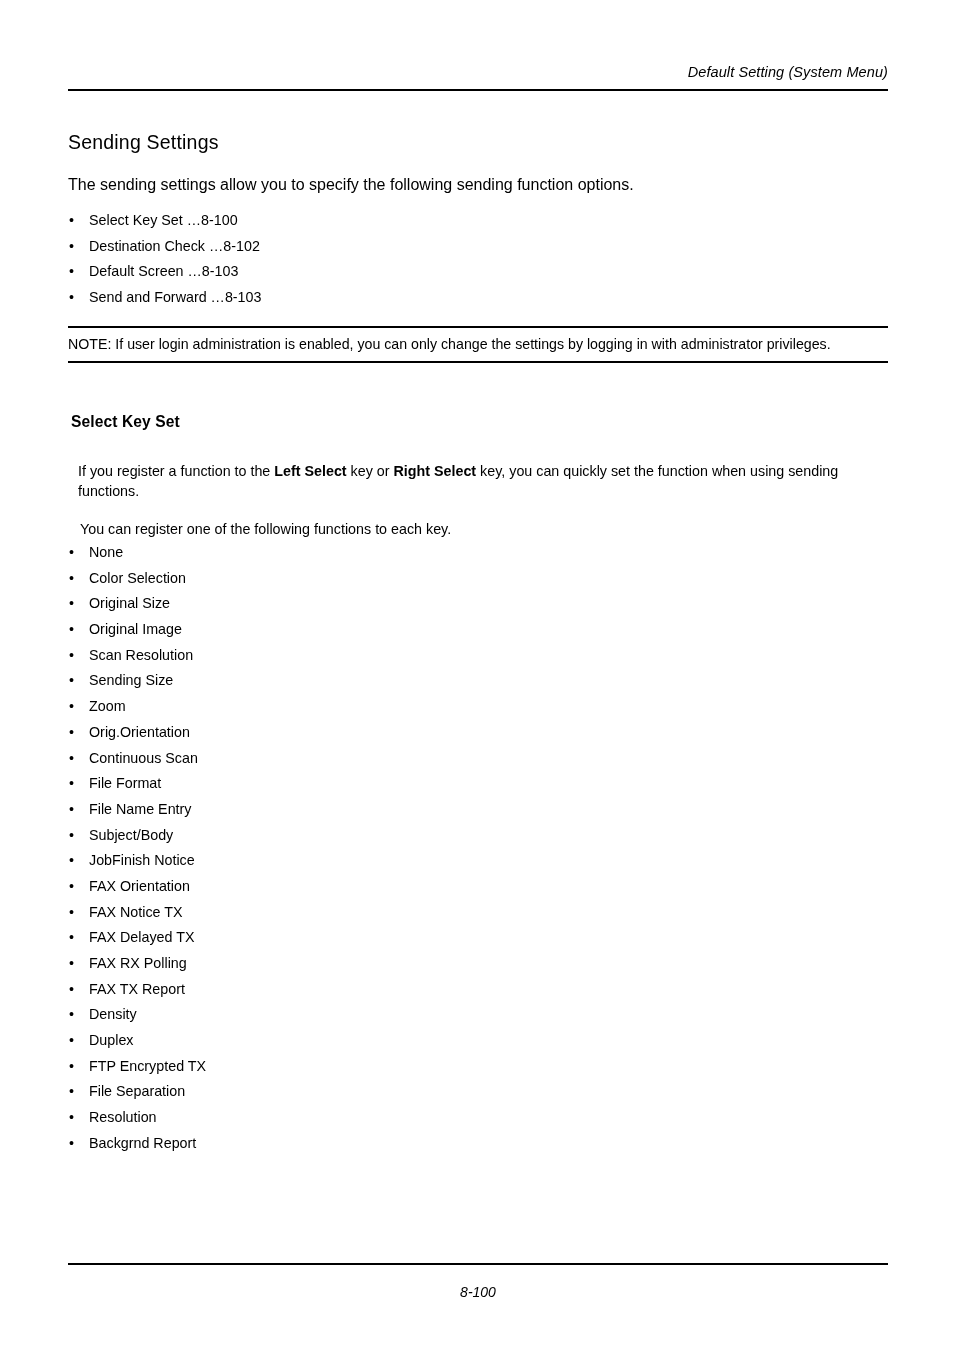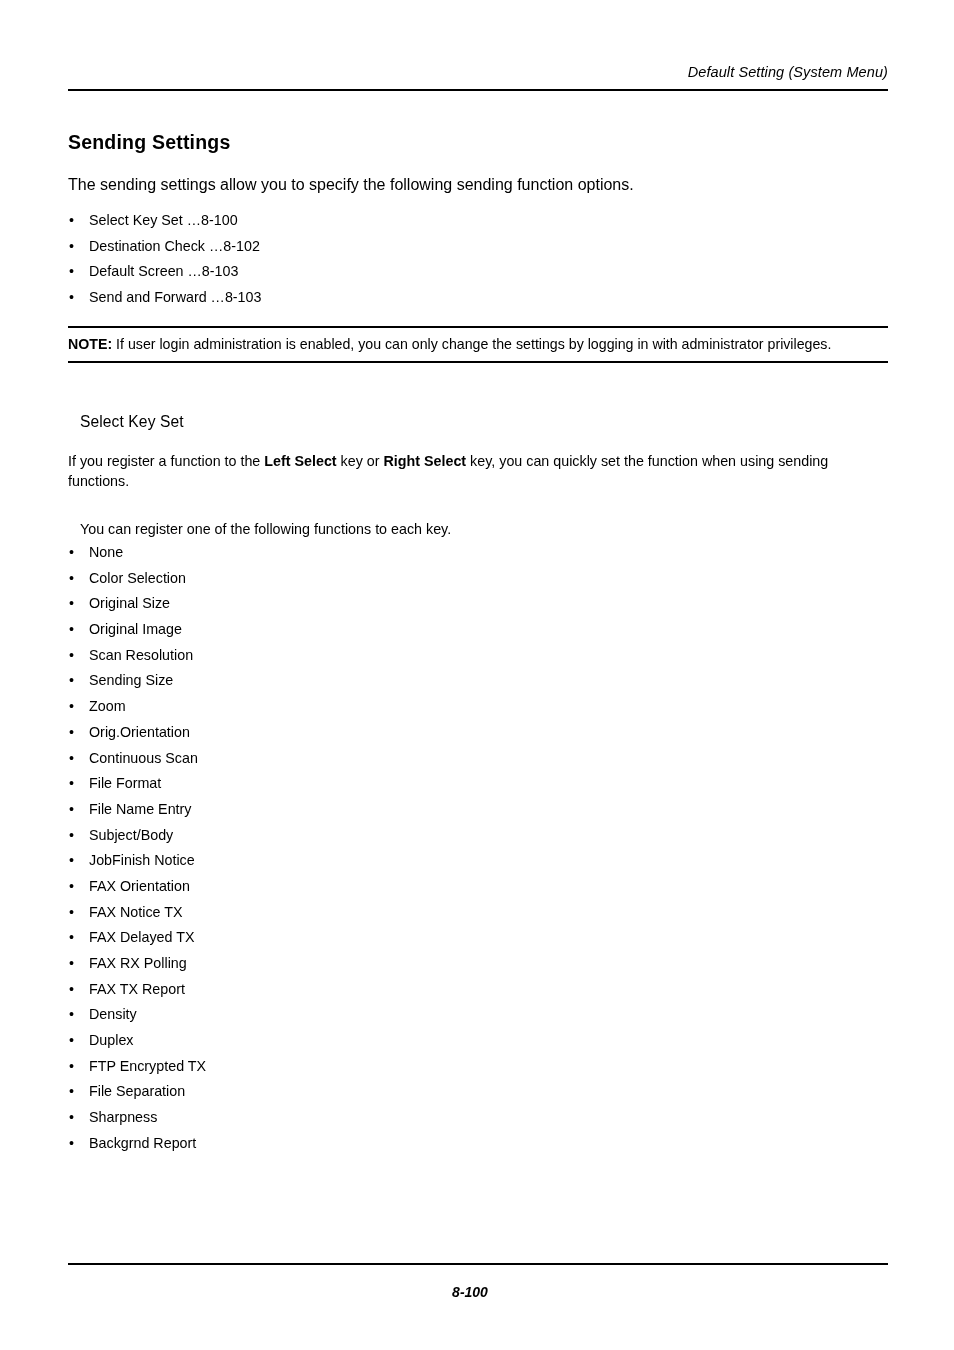--- a/index.html
+++ b/index.html
@@ -57,21 +57,21 @@
     top: 0;
     width: 820px;
   }
 
   h1.doc-title {
     position: absolute;
     left: 0;
     top: 130px;
     margin: 0;
     font-size: 19.5px;
-    font-weight: bold;
+    font-weight: normal;
     letter-spacing: 0.2px;
     line-height: 24px;
     text-align: right;
   }
 
   .intro-para {
     position: absolute;
     left: 0;
     top: 175px;
     width: 800px;
@@ -120,41 +120,41 @@
     height: 2px;
     background: #000000;
   }
   .note-body {
     padding: 7px 0 6px 0;
     font-size: 14.2px;
     line-height: 19.5px;
     width: 800px;
   }
   .note-label {
+    font-weight: normal;
+  }
+
+  
+  h2.sub-title {
+    position: absolute;
+    left: 3px;
+    top: 412px;
+    margin: 0;
+    font-size: 15.6px;
     font-weight: bold;
-  }
-
-  
-  h2.sub-title {
-    position: absolute;
-    left: 12px;
-    top: 412px;
-    margin: 0;
-    font-size: 15.6px;
-    font-weight: normal;
     letter-spacing: 0.1px;
     line-height: 20px;
   }
 
   .para-a {
     position: absolute;
     left: 0;
     top: 452px;
     width: 800px;
-    margin: 0;
+    margin: 10px;
     font-size: 14.3px;
     line-height: 19.5px;
   }
   .para-b {
     position: absolute;
     left: 0;
     top: 508px;
     width: 800px;
     margin: 12px;
     font-size: 14.3px;
@@ -166,25 +166,24 @@
   .footer-rule {
     position: absolute;
     left: 68px;
     top: 1263px;
     width: 820px;
     height: 2px;
     background: #000000;
   }
   .page-footer {
     position: absolute;
-    left: 60px;
+    left: 68px;
     top: 1283px;
     width: 820px;
     text-align: center;
-    font-weight: bold;
   }
   .page-number {
     font-style: italic;
     font-size: 14px;
     line-height: 18px;
   }
 </style>
 </head>
 <body>
 
@@ -238,21 +237,21 @@
         <li><span class="bullet-dot">•</span><span>JobFinish Notice</span></li>
         <li><span class="bullet-dot">•</span><span>FAX Orientation</span></li>
         <li><span class="bullet-dot">•</span><span>FAX Notice TX</span></li>
         <li><span class="bullet-dot">•</span><span>FAX Delayed TX</span></li>
         <li><span class="bullet-dot">•</span><span>FAX RX Polling</span></li>
         <li><span class="bullet-dot">•</span><span>FAX TX Report</span></li>
         <li><span class="bullet-dot">•</span><span>Density</span></li>
         <li><span class="bullet-dot">•</span><span>Duplex</span></li>
         <li><span class="bullet-dot">•</span><span>FTP Encrypted TX</span></li>
         <li><span class="bullet-dot">•</span><span>File Separation</span></li>
-        <li><span class="bullet-dot">•</span><span>Sharpness</span></li>
+        <li><span class="bullet-dot">•</span><span>Resolution</span></li>
         <li><span class="bullet-dot">•</span><span>Backgrnd Report</span></li>
       </ul>
 
   </div>
 
   <div class="footer-rule"></div>
   <div class="page-footer">
     <span class="page-number">8-100</span>
   </div>
 

